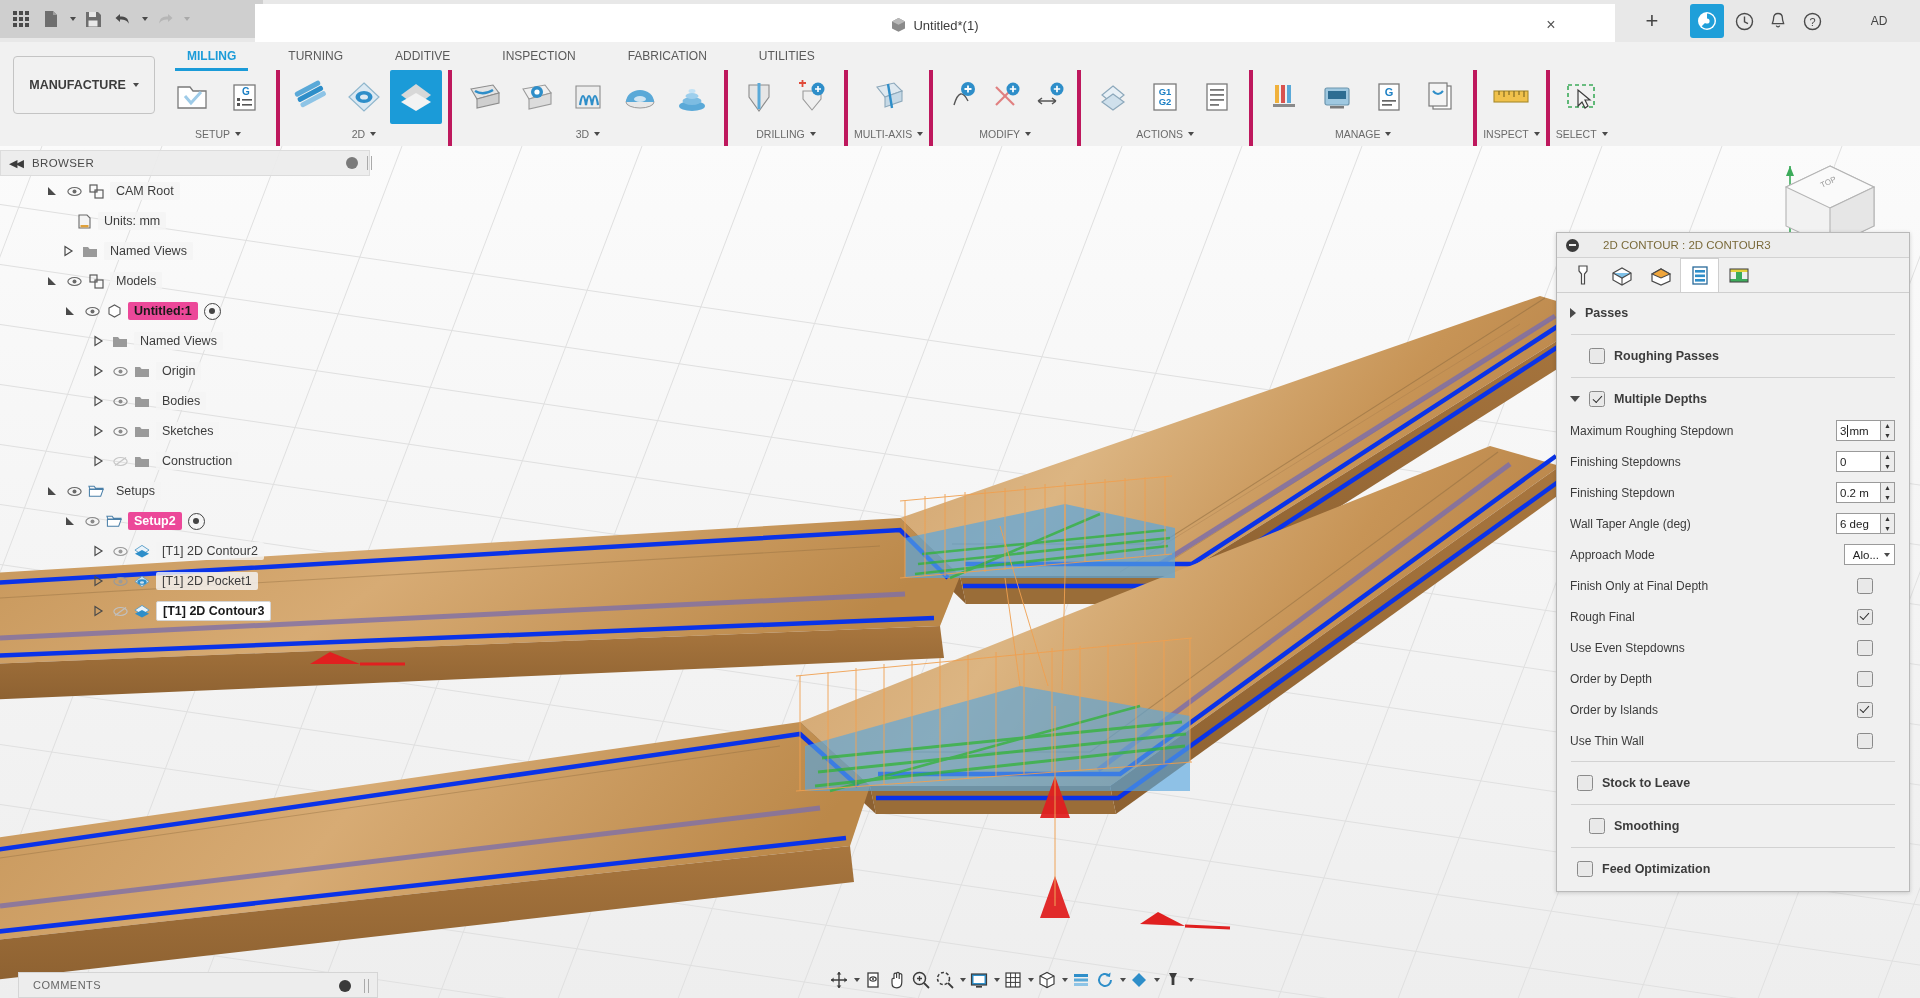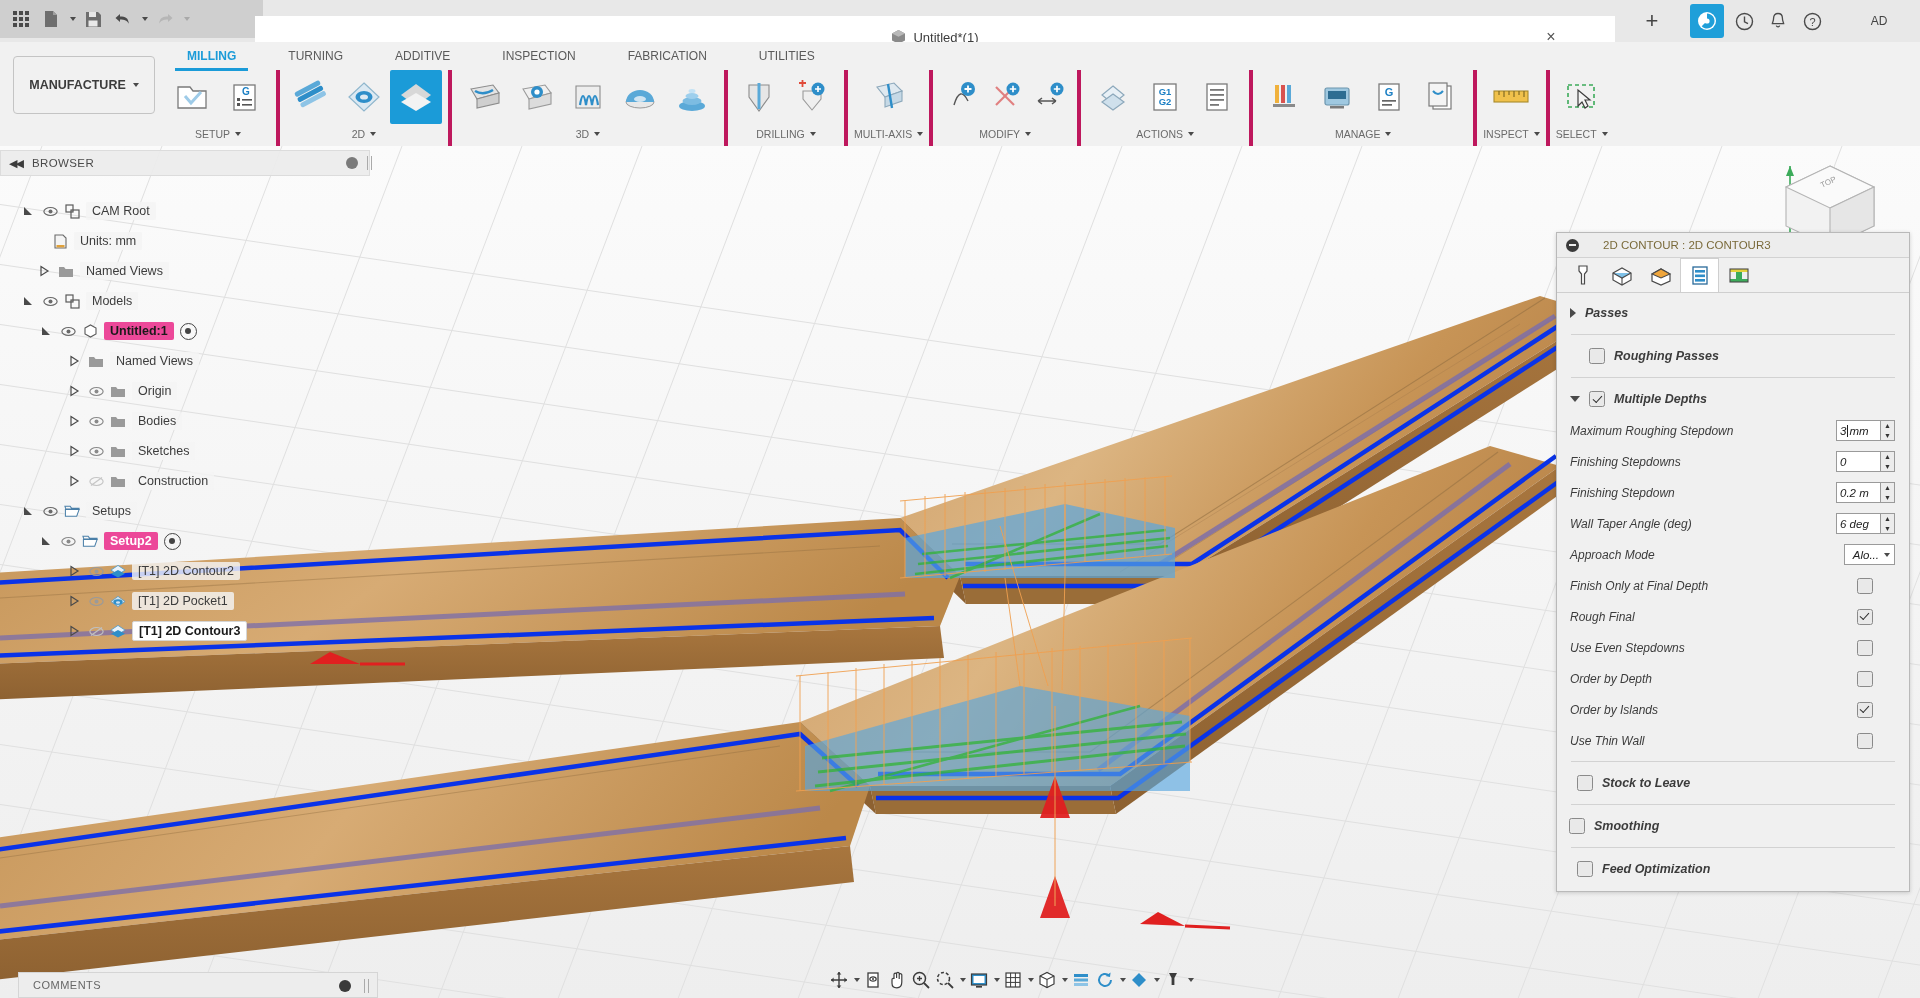--- a/index.html
+++ b/index.html
@@ -11,21 +11,21 @@
   }
   #app{position:relative;width:1920px;height:998px;}
 
   
   .titlebar{position:absolute;left:0;top:0;width:1920px;height:42px;background:#e8e8e8;}
   .tb-left{position:absolute;left:0;top:0;width:255px;height:38px;background:#cfcfcf;display:flex;align-items:center;padding-left:8px;gap:4px;}
   .tb-icon{width:26px;height:26px;display:flex;align-items:center;justify-content:center;cursor:pointer;}
   .tb-icon svg{display:block;}
   .caret{width:0;height:0;border-left:3.5px solid transparent;border-right:3.5px solid transparent;border-top:4.5px solid #4a4a4a;display:inline-block;margin-left:2px;}
   .caret.dim{border-top-color:#a9a9a9;}
-  .tb-doc-tab{position:absolute;left:255px;top:16px;width:1360px;height:42px;background:#fff;}
+  .tb-doc-tab{position:absolute;left:255px;top:4px;width:1360px;height:42px;background:#fff;}
   .doc-title{position:absolute;left:0;top:0;width:1360px;height:42px;display:flex;align-items:center;justify-content:center;gap:7px;font-size:13px;color:#3c3c3c;}
   .doc-close{position:absolute;right:55px;top:12px;width:18px;height:18px;cursor:pointer;color:#555;font-size:16px;line-height:18px;text-align:center;}
   .tb-plus{position:absolute;left:1637px;top:6px;width:30px;height:30px;display:flex;align-items:center;justify-content:center;font-size:22px;color:#444;cursor:pointer;}
   .tb-avatarblue{position:absolute;left:1690px;top:4px;width:34px;height:34px;background:#1f9fd9;border-radius:3px;display:flex;align-items:center;justify-content:center;cursor:pointer;}
   .tb-right-icon{position:absolute;top:8px;width:26px;height:26px;display:flex;align-items:center;justify-content:center;cursor:pointer;color:#444;}
   .tb-user{position:absolute;left:1862px;top:8px;width:34px;height:26px;display:flex;align-items:center;justify-content:center;font-size:12px;color:#444;cursor:pointer;}
 
   
   .ribbon{position:absolute;left:0;top:42px;width:1920px;height:104px;background:#f1f1f1;border-bottom:1px solid #c8c8c8;}
   .ws-btn{position:absolute;left:13px;top:14px;width:140px;height:56px;border:1px solid #c4c4c4;border-radius:4px;background:#f1f1f1;
@@ -48,40 +48,40 @@
   .grid-svg{position:absolute;left:0;top:0;}
   .wood-svg{position:absolute;left:0;top:0;}
 
   
   .browser{position:absolute;left:0;top:150px;width:380px;}
   .browser-head{width:370px;height:26px;background:rgba(236,236,236,.93);display:flex;align-items:center;gap:10px;padding-left:8px;border:1px solid #dcdcdc;box-sizing:border-box;}
   .collapse-arrows{color:#3c3c3c;font-size:11px;letter-spacing:-2px;cursor:pointer;}
   .browser-title{font-size:11.5px;color:#4a4a4a;letter-spacing:.4px;}
   .browser-dot{position:absolute;right:22px;top:7px;width:12px;height:12px;border-radius:50%;background:#7a7a7a;cursor:pointer;}
   .browser-grip{position:absolute;right:8px;top:6px;width:3px;height:14px;border-left:1px solid #aaa;border-right:1px solid #aaa;}
-  .tree{margin-top:20px;}
+  .tree{margin-top:0;padding-left:24px;}
   .trow{height:30px;display:flex;align-items:center;gap:6px;white-space:nowrap;}
   .tw{display:inline-flex;align-items:center;justify-content:center;width:16px;height:16px;flex:none;}
   .tlabel{background:rgba(244,244,244,.82);padding:2px 6px;border-radius:2px;font-size:12.5px;color:#3c3c3c;}
   .tlabel.sel{background:#ec4899;color:#1a1a1a;font-weight:bold;}
   .tlabel.sel-gray{background:#ec4899;color:#fff;font-weight:bold;}
   .tlabel.sel-white{background:#fff;color:#1a1a1a;font-weight:bold;border:1px solid #d5d5d5;}
   .radio-dot{width:15px;height:15px;border-radius:50%;border:1.6px solid #444;display:inline-flex;align-items:center;justify-content:center;flex:none;cursor:pointer;}
   .radio-dot i{width:6px;height:6px;border-radius:50%;background:#444;display:block;}
 
   
   .props{position:absolute;left:1556px;top:232px;width:352px;background:#f0f0f0;border:1px solid #b9b9b9;box-shadow:0 1px 4px rgba(0,0,0,.17);}
   .props-head{height:24px;background:#ededed;border-bottom:1px solid #d2d2d2;display:flex;align-items:center;gap:24px;padding-left:9px;}
   .minus-btn{width:13px;height:13px;border-radius:50%;background:#3b3b3b;display:inline-flex;align-items:center;justify-content:center;cursor:pointer;}
   .minus-btn:after{content:"";width:7px;height:1.6px;background:#ededed;display:block;}
   .props-title{font-size:11.5px;color:#7a6a3a;font-weight:normal;}
   .ptabs{height:34px;background:#f0f0f0;display:flex;align-items:stretch;border-bottom:1px solid #cfcfcf;padding-left:6px;}
   .ptab{width:37px;display:flex;align-items:center;justify-content:center;cursor:pointer;border:1px solid transparent;border-bottom:none;}
   .ptab.active{background:#fff;border-color:#cfcfcf;}
-  .props-body{padding:4px 0 6px 0;font-style:italic;}
+  .props-body{padding:4px 0 6px 0;}
   .sect-head{height:32px;display:flex;align-items:center;gap:9px;padding-left:13px;cursor:pointer;}
   .sect-head .st{font-size:12.5px;font-weight:bold;color:#3c3c3c;}
   .tri{width:0;height:0;border-top:5px solid transparent;border-bottom:5px solid transparent;border-left:6.5px solid #4a4a4a;}
   .tri.down{border-left:5px solid transparent;border-right:5px solid transparent;border-top:6.5px solid #4a4a4a;border-bottom:none;}
   .cbx{width:14px;height:14px;border:1px solid #8a8a8a;border-radius:2.5px;background:#e9e9e9;display:inline-flex;align-items:center;justify-content:center;flex:none;cursor:pointer;}
   .cbx.on:after{content:"";width:4px;height:8px;border:solid #2e2e2e;border-width:0 1.7px 1.7px 0;transform:rotate(42deg) translate(-1px,-1px);}
   .divider{height:1px;background:#d2d2d2;margin:5px 14px;}
   .prow{height:31px;display:flex;align-items:center;padding:0 14px 0 13px;}
   .plabel{flex:1;font-size:12px;color:#3c3c3c;}
   .spin{width:45px;height:21px;background:#fff;border:1px solid #9a9a9a;font-size:11.5px;color:#222;display:flex;align-items:center;padding-left:3px;box-sizing:border-box;}
@@ -1149,21 +1149,21 @@
             <span class="cbx"></span>
           </span>
       </div>
 
       <div class="divider"></div>
       <div class="sect-head" style="padding-left:20px">
         <span class="cbx"></span>
         <span class="st">Stock to Leave</span>
       </div>
       <div class="divider"></div>
-      <div class="sect-head" style="padding-left:12px">
+      <div class="sect-head" style="padding-left:32px">
         <span class="cbx"></span>
         <span class="st">Smoothing</span>
       </div>
       <div class="divider"></div>
       <div class="sect-head" style="padding-left:20px">
         <span class="cbx"></span>
         <span class="st">Feed Optimization</span>
       </div>
 
     </div>

